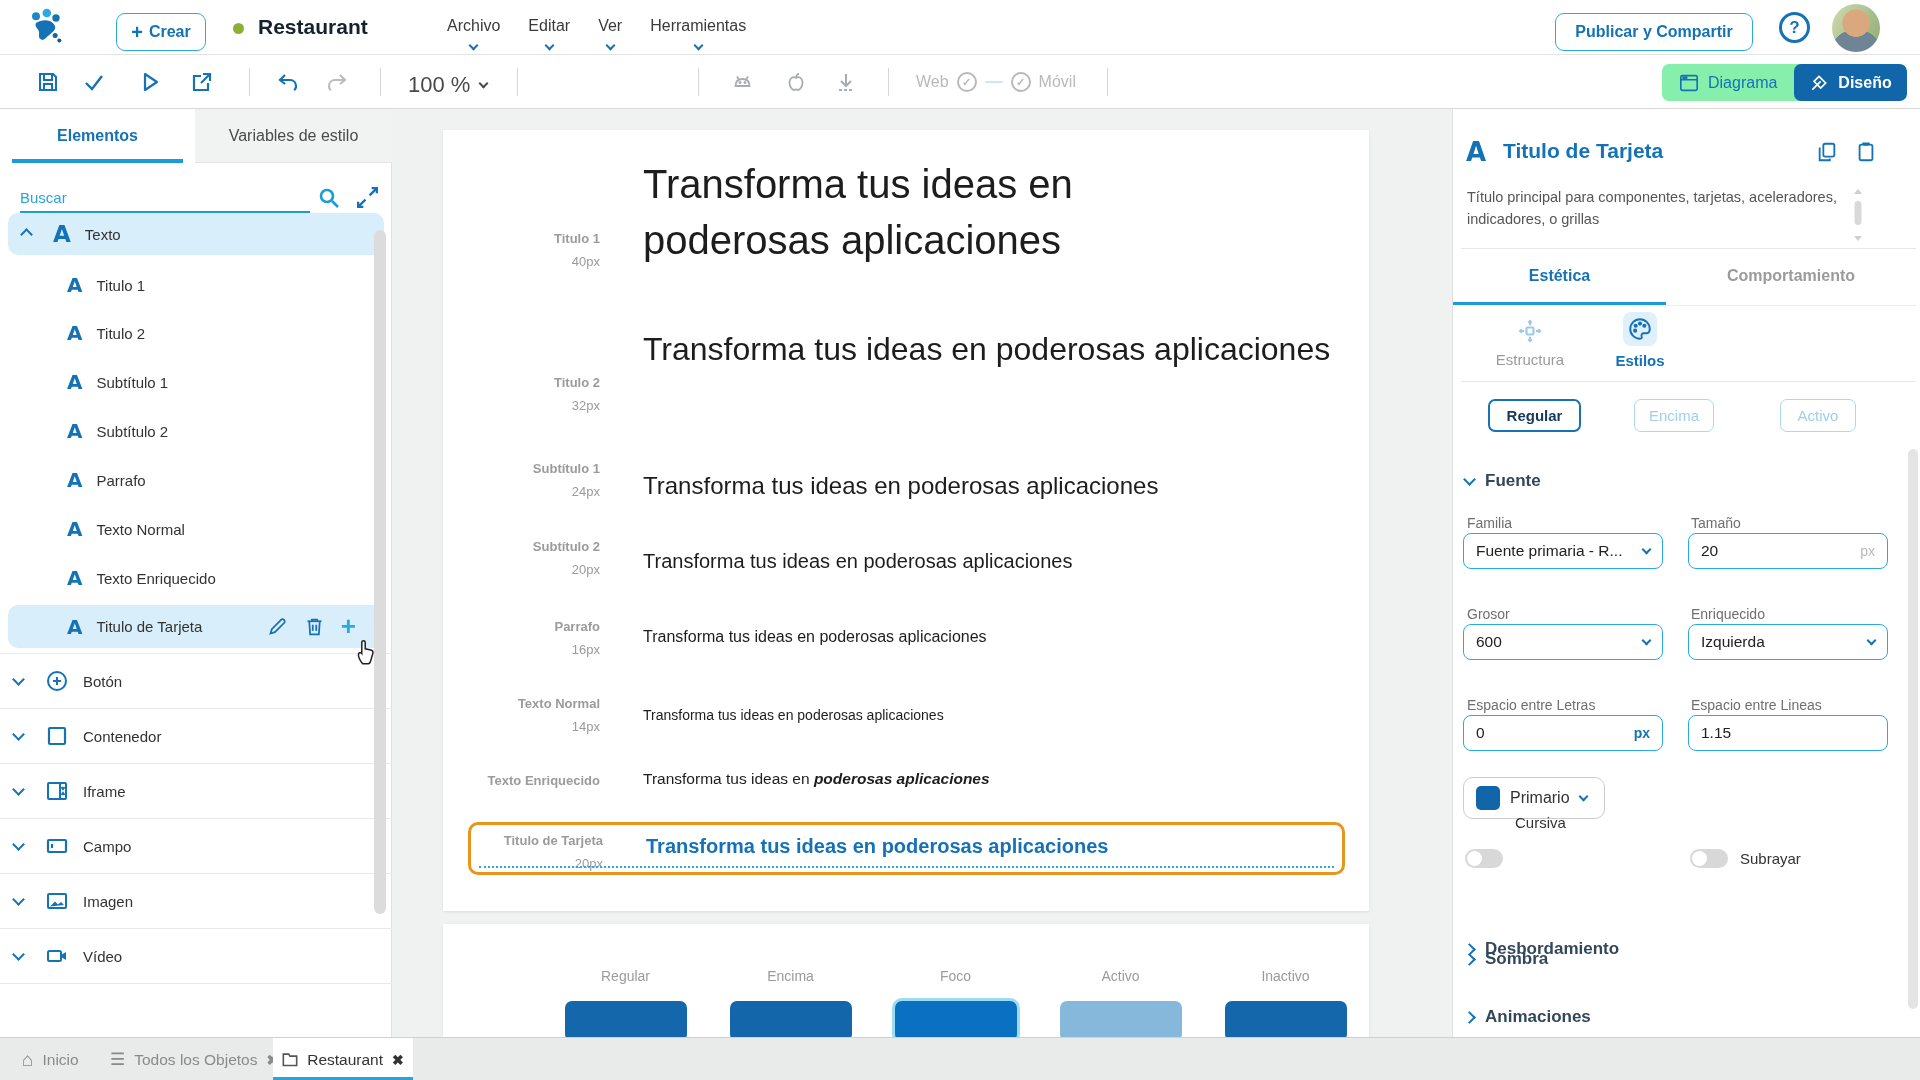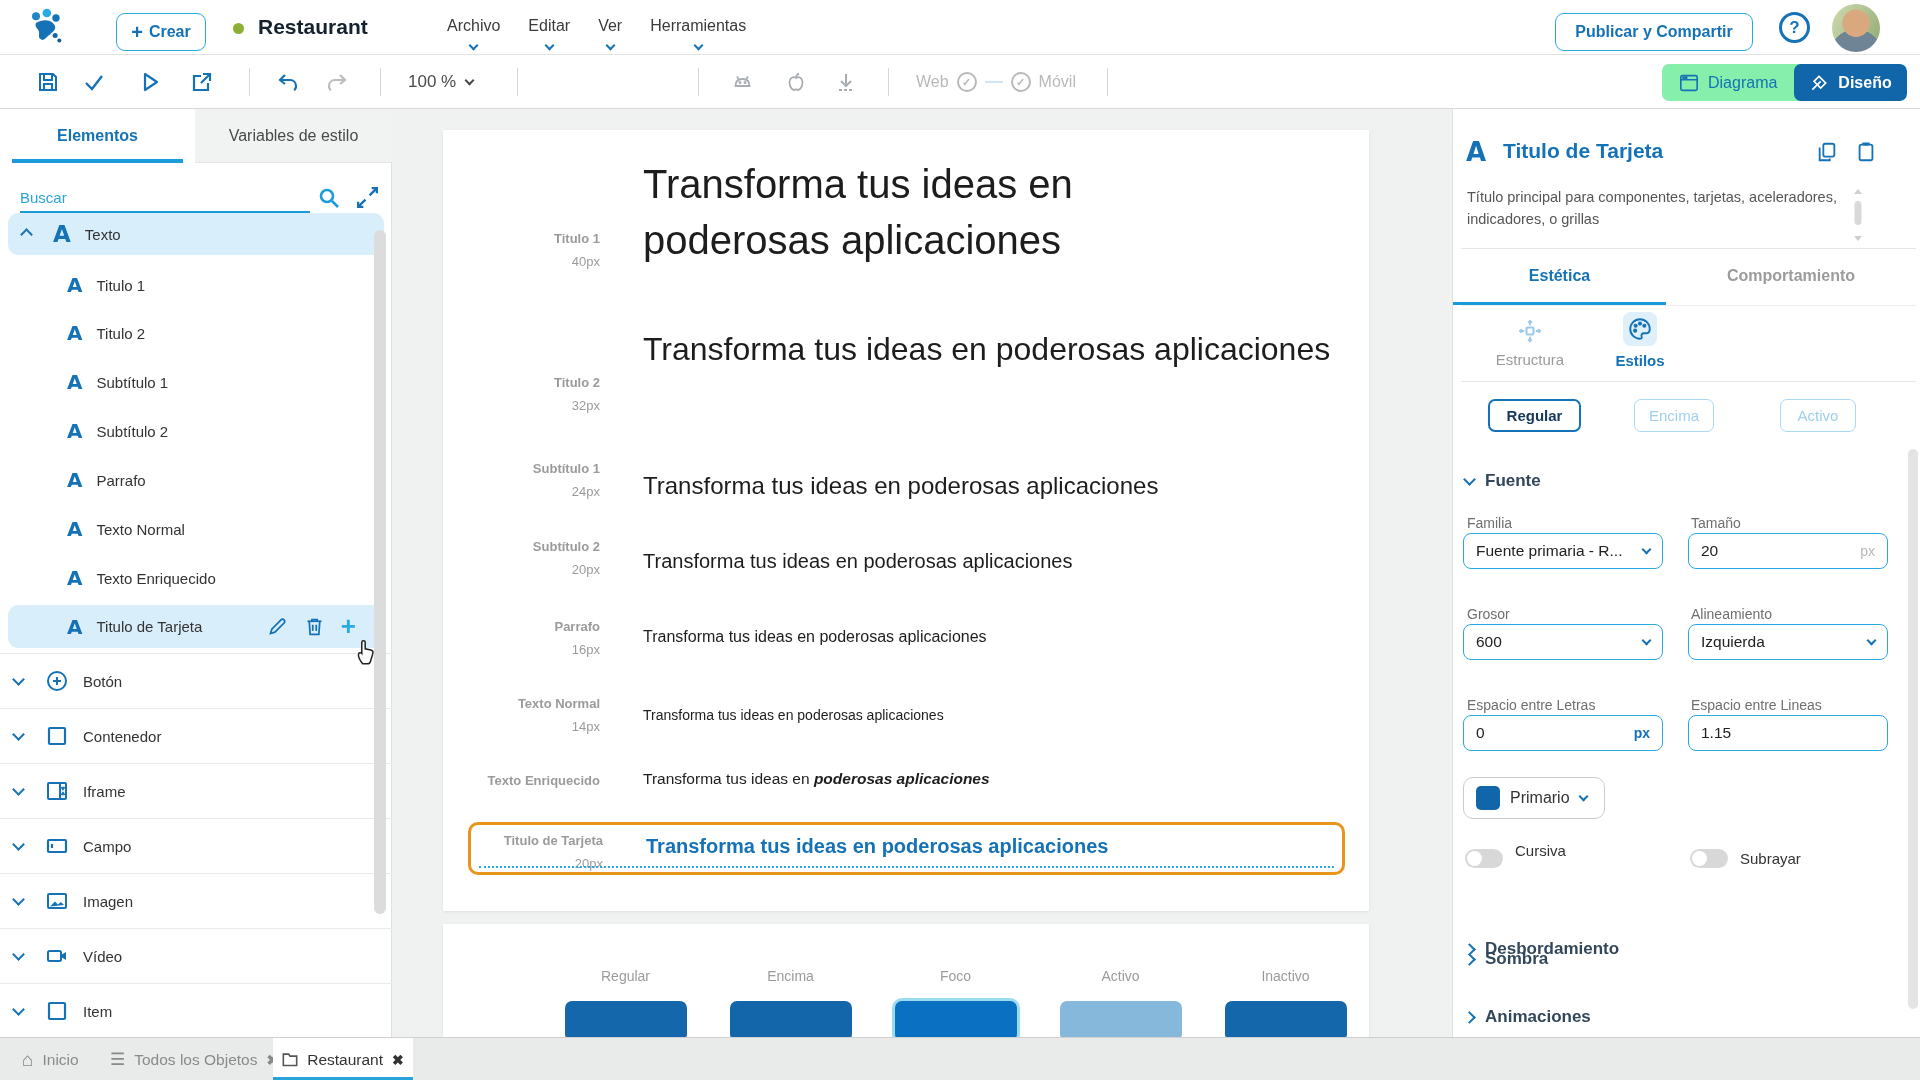--- a/index.html
+++ b/index.html
@@ -37,21 +37,21 @@
       radial-gradient(circle at 50% 40%, #d9a87e 0 36%, rgba(0,0,0,0) 37%),
       radial-gradient(circle at 50% 108%, #6f8494 0 46%, rgba(0,0,0,0) 47%),
       linear-gradient(120deg, #cfdbae, #90aa74); cursor:pointer; }
 
   
   #toolbar { position:absolute; left:0; top:55px; width:1920px; height:54px; background:#fff;
     border-bottom:1px solid #d8d8d8; }
   .tb-icon { position:absolute; top:15px; width:24px; height:24px; cursor:pointer; }
   .tb-sep { position:absolute; top:13px; width:1px; height:28px; background:#d6d6d6; }
   #zoom-ctl { position:absolute; left:408px; top:17px; display:flex; align-items:center; gap:10px;
-    font-size:17px; color:#4a4a4a; cursor:pointer; }
+    font-size:22px; color:#4a4a4a; cursor:pointer; }
   #zoom-ctl .chev { border-color:#4a4a4a; margin-top:-4px; }
   .device { position:absolute; top:14px; cursor:pointer; }
   .dev-box { border:2px solid #1572b6; border-radius:4px; }
   #dev-desktop { left:538px; top:60px; width:38px; height:40px; background:#d6ecf8; border-radius:6px;
     display:flex; align-items:center; justify-content:center; position:absolute; cursor:pointer; }
   .web-group { position:absolute; left:916px; top:17px; display:flex; align-items:center; gap:8px;
     color:#b9b9b9; font-size:16px; }
   .check-circle { width:20px; height:20px; border:2px solid #b9b9b9; border-radius:50%;
     display:flex; align-items:center; justify-content:center; font-size:11px; color:#b9b9b9; font-weight:bold; }
   .link-line { width:18px; height:2px; background:#cfe6f4; }
@@ -449,29 +449,20 @@
     <span class="chev" style="margin-left:14px; margin-top:-4px;"></span>
     <span style="margin-left:22px;">
       <svg width="24" height="24" viewBox="0 0 24 24" fill="none" stroke="#1572b6" stroke-width="2">
         <rect x="3" y="7" width="13" height="10" rx="1.5"></rect>
           <path d="M16 11 L21 8 V16 L16 13 Z" fill="#1572b6" stroke="none"></path>
       </svg>
     </span>
     <span class="sb-label">Vídeo</span>
   </div>
   <div class="sb-sep" style="top:874px;"></div>
-  <div class="sb-row" style="top:875px; height:54px;">
-    <span class="chev" style="margin-left:14px; margin-top:-4px;"></span>
-    <span style="margin-left:22px;">
-      <svg width="24" height="24" viewBox="0 0 24 24" fill="none" stroke="#1572b6" stroke-width="2.2">
-        <rect x="4" y="4" width="16" height="16" rx="1"></rect>
-      </svg>
-    </span>
-    <span class="sb-label">Item</span>
-  </div>
 
   <div id="sb-scroll"></div>
 </div>
 
 <div id="canvas">
   <div class="card" id="card1">
 
     <div class="row-label" style="top:98px;">
       <div>Titulo 1</div>
         <div class="sz">40px</div>
@@ -636,21 +627,21 @@
       <span class="spacer"></span>
     <span class="chev small" style="margin-top:-4px;"></span>
   </div>
   <div class="fld" style="left:235px; top:424px;">
     <span>20</span>
       <span class="spacer"></span>
     <span class="suffix-gray">px</span>
   </div>
 
   <div class="fld-label" style="left:14px; top:497px;">Grosor</div>
-  <div class="fld-label" style="left:238px; top:497px;">Alineamiento</div>
+  <div class="fld-label" style="left:238px; top:497px;">Enriquecido</div>
   <div class="fld" style="left:10px; top:515px;">
     <span>600</span>
       <span class="spacer"></span>
     <span class="chev small" style="margin-top:-4px;"></span>
   </div>
   <div class="fld" style="left:235px; top:515px;">
     <span>Izquierda</span>
       <span class="spacer"></span>
     <span class="chev small" style="margin-top:-4px;"></span>
   </div>
@@ -666,21 +657,21 @@
     <span>1.15</span>
   </div>
 
   <div id="color-btn">
     <span id="color-swatch"></span>
     <span class="lbl">Primario</span>
     <span class="chev small" style="margin-top:-4px;"></span>
   </div>
 
   <div class="toggle" style="left:12px; top:740px;"></div>
-  <div class="toggle-label" style="left:62px; top:733px;">Cursiva</div>
+  <div class="toggle-label" style="left:62px; top:705px;">Cursiva</div>
   <div class="toggle" style="left:237px; top:740px;"></div>
   <div class="toggle-label" style="left:287px; top:741px;">Subrayar</div>
 
   <div class="section-head" style="top:782px;margin-top:48px;">
     <span class="chev right" style="margin-top:0;"></span>
     <span class="txt">Desbordamiento</span>
   </div>
   <div class="section-head" style="top:840px;">
     <span class="chev right"></span>
     <span class="txt">Sombra</span>

